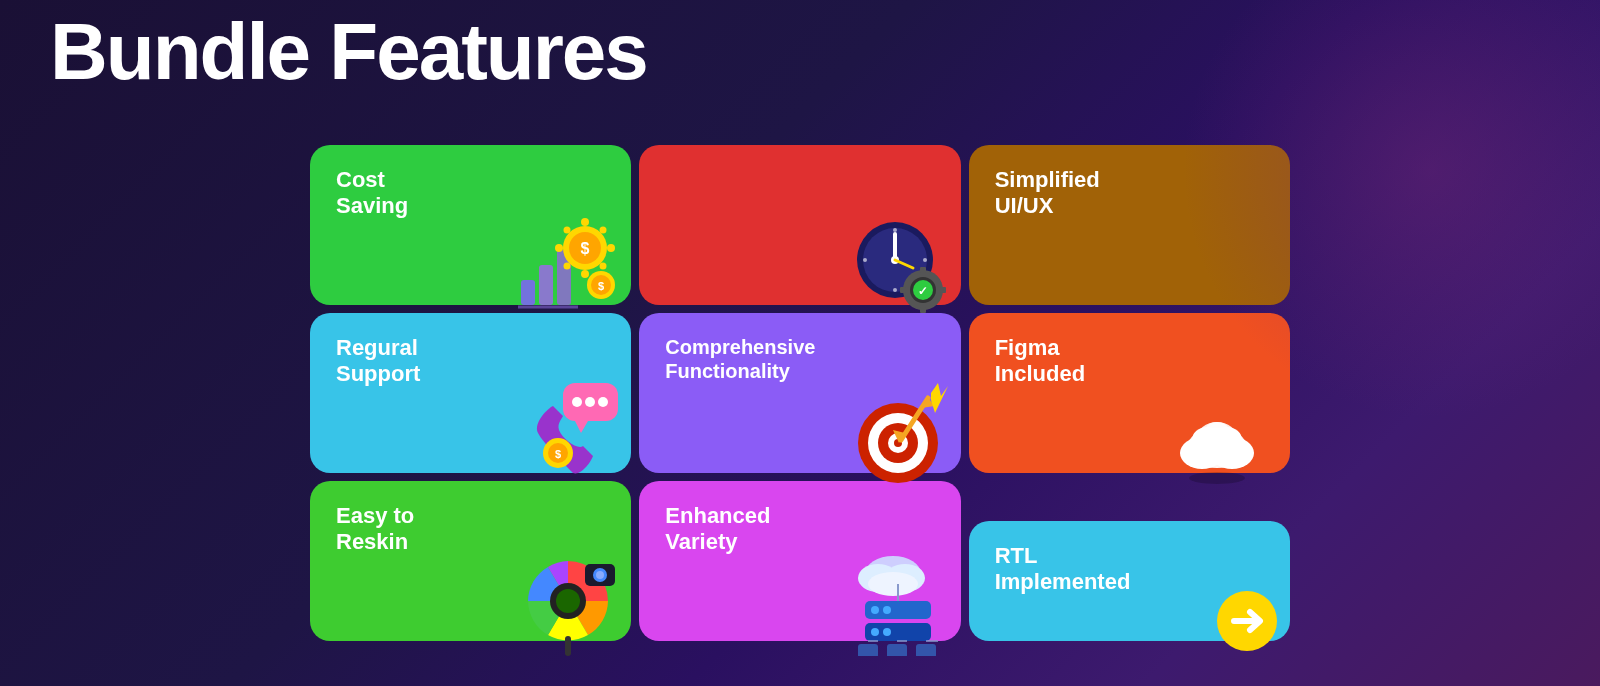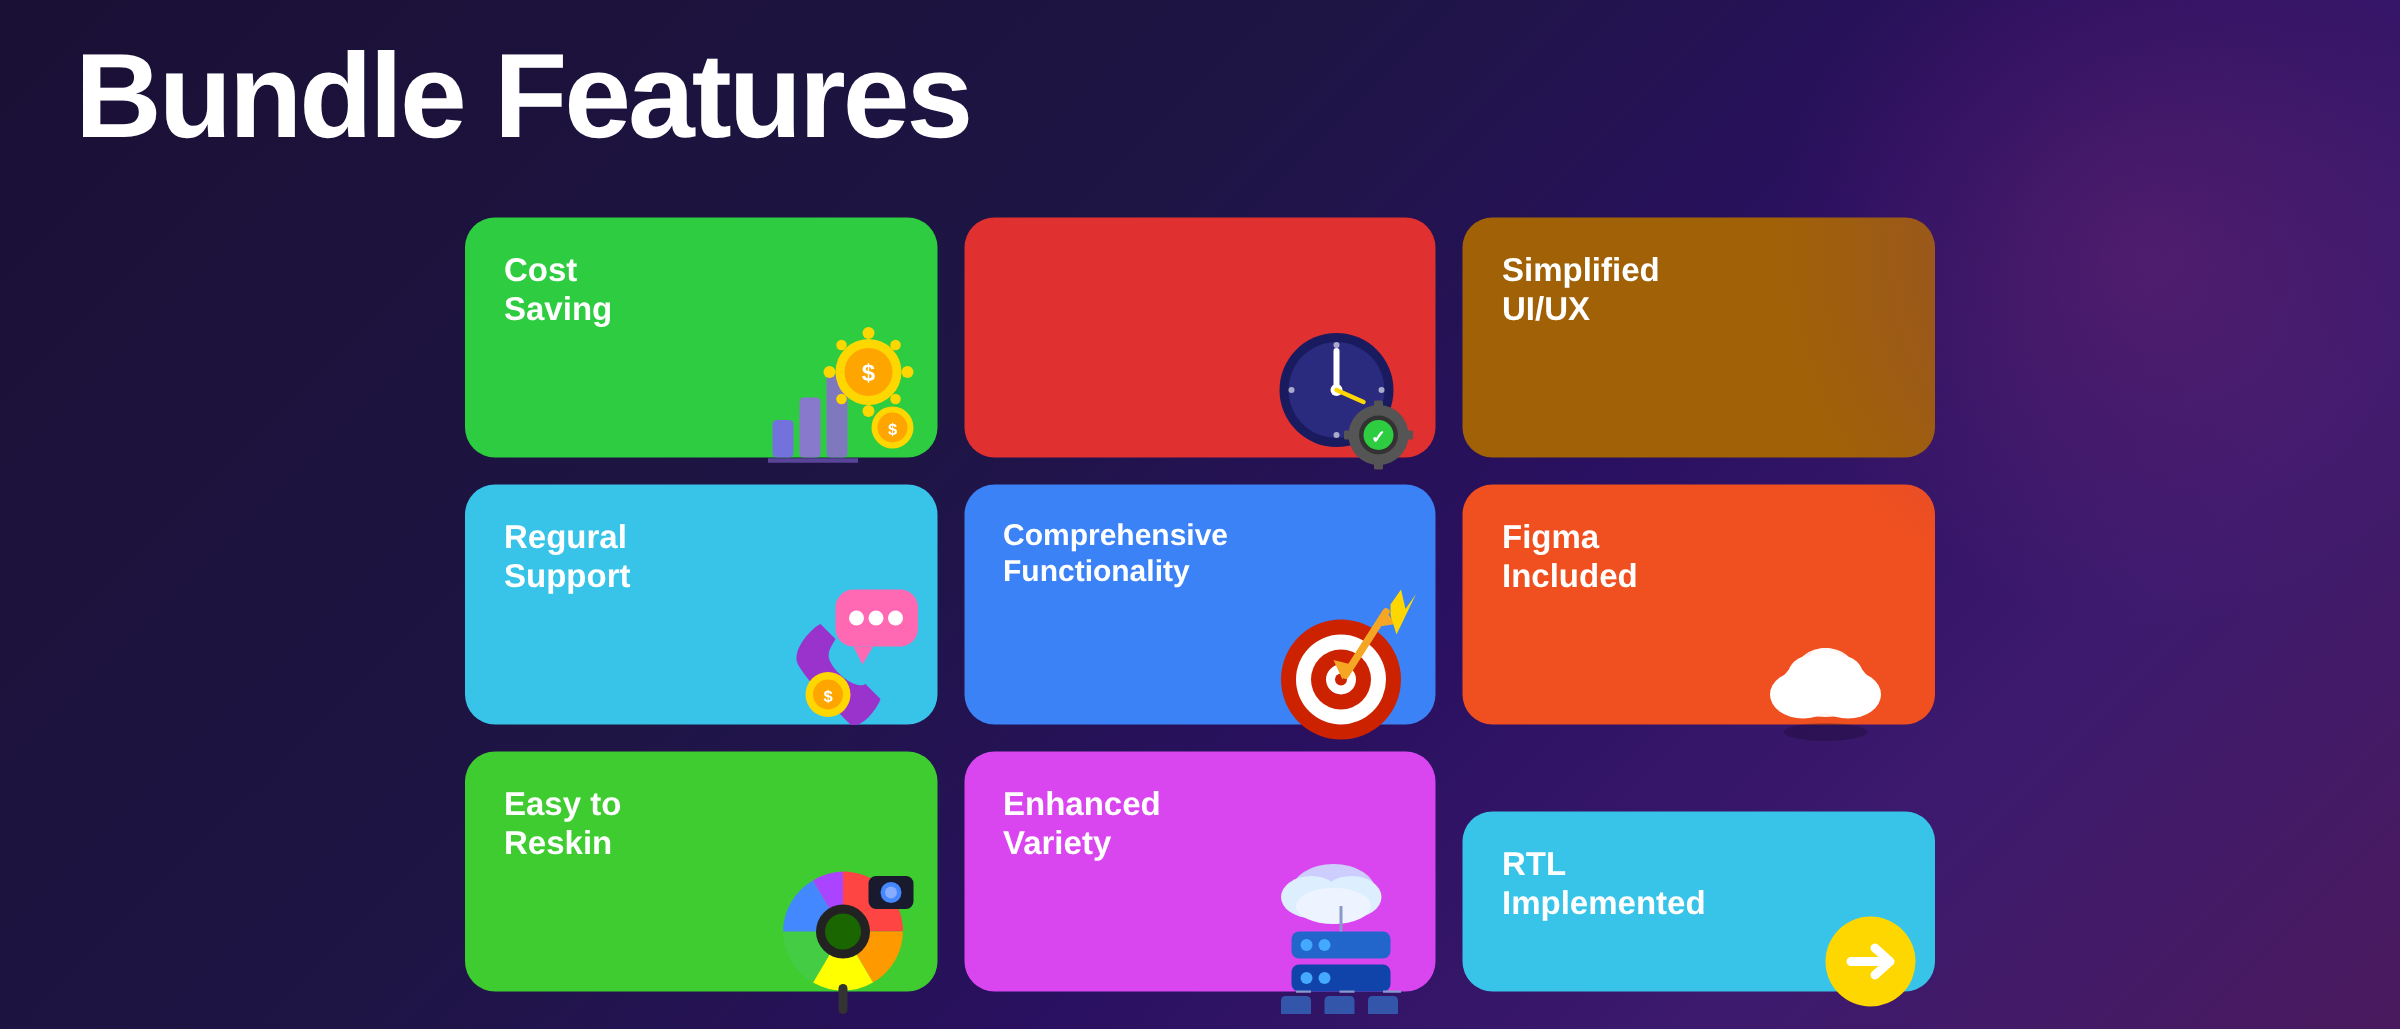--- a/index.html
+++ b/index.html
@@ -20,38 +20,38 @@
       top: -80px;
       right: -80px;
       width: 500px;
       height: 500px;
       background: radial-gradient(circle, rgba(120, 40, 120, 0.4) 0%, transparent 70%);
       pointer-events: none;
     }
 
     .page-title {
       position: absolute;
-      top: 24px;
+      top: 12px;
       left: 50px;
       font-size: 80px;
       font-weight: 900;
       color: #ffffff;
       letter-spacing: -2px;
       line-height: 1;
     }
 
     .grid-container {
       position: absolute;
       top: 145px;
       left: 310px;
       width: 980px;
       display: grid;
       grid-template-columns: repeat(3, 1fr);
       grid-template-rows: repeat(3, 160px);
-      gap: 18px;
+      gap: 8px;
     }
 
     .feature-card {
       border-radius: 20px;
       padding: 22px 26px;
       position: relative;
       overflow: visible;
       display: flex;
       align-items: flex-start;
       justify-content: space-between;
@@ -65,21 +65,21 @@
       max-width: 55%;
       z-index: 2;
       position: relative;
     }
 
     
     .card-green { background: #2ecc40; }
     .card-red { background: #e03030; }
     .card-blue { background: #a16207; }
     .card-sky { background: #38c4e8; }
-    .card-yellow { background: #3b82f6; }
+    .card-yellow { background: #8b5cf6; }
     .card-bright-green { background: #3ecc30; }
     .card-orange { background: #f05020; }
     .card-pink { background: #d946ef; }
     .card-light-blue { background: #38c4e8; margin-top: 40px; }
 
     
     .icon-wrapper {
       position: absolute;
       right: 8px;
       bottom: -15px;

